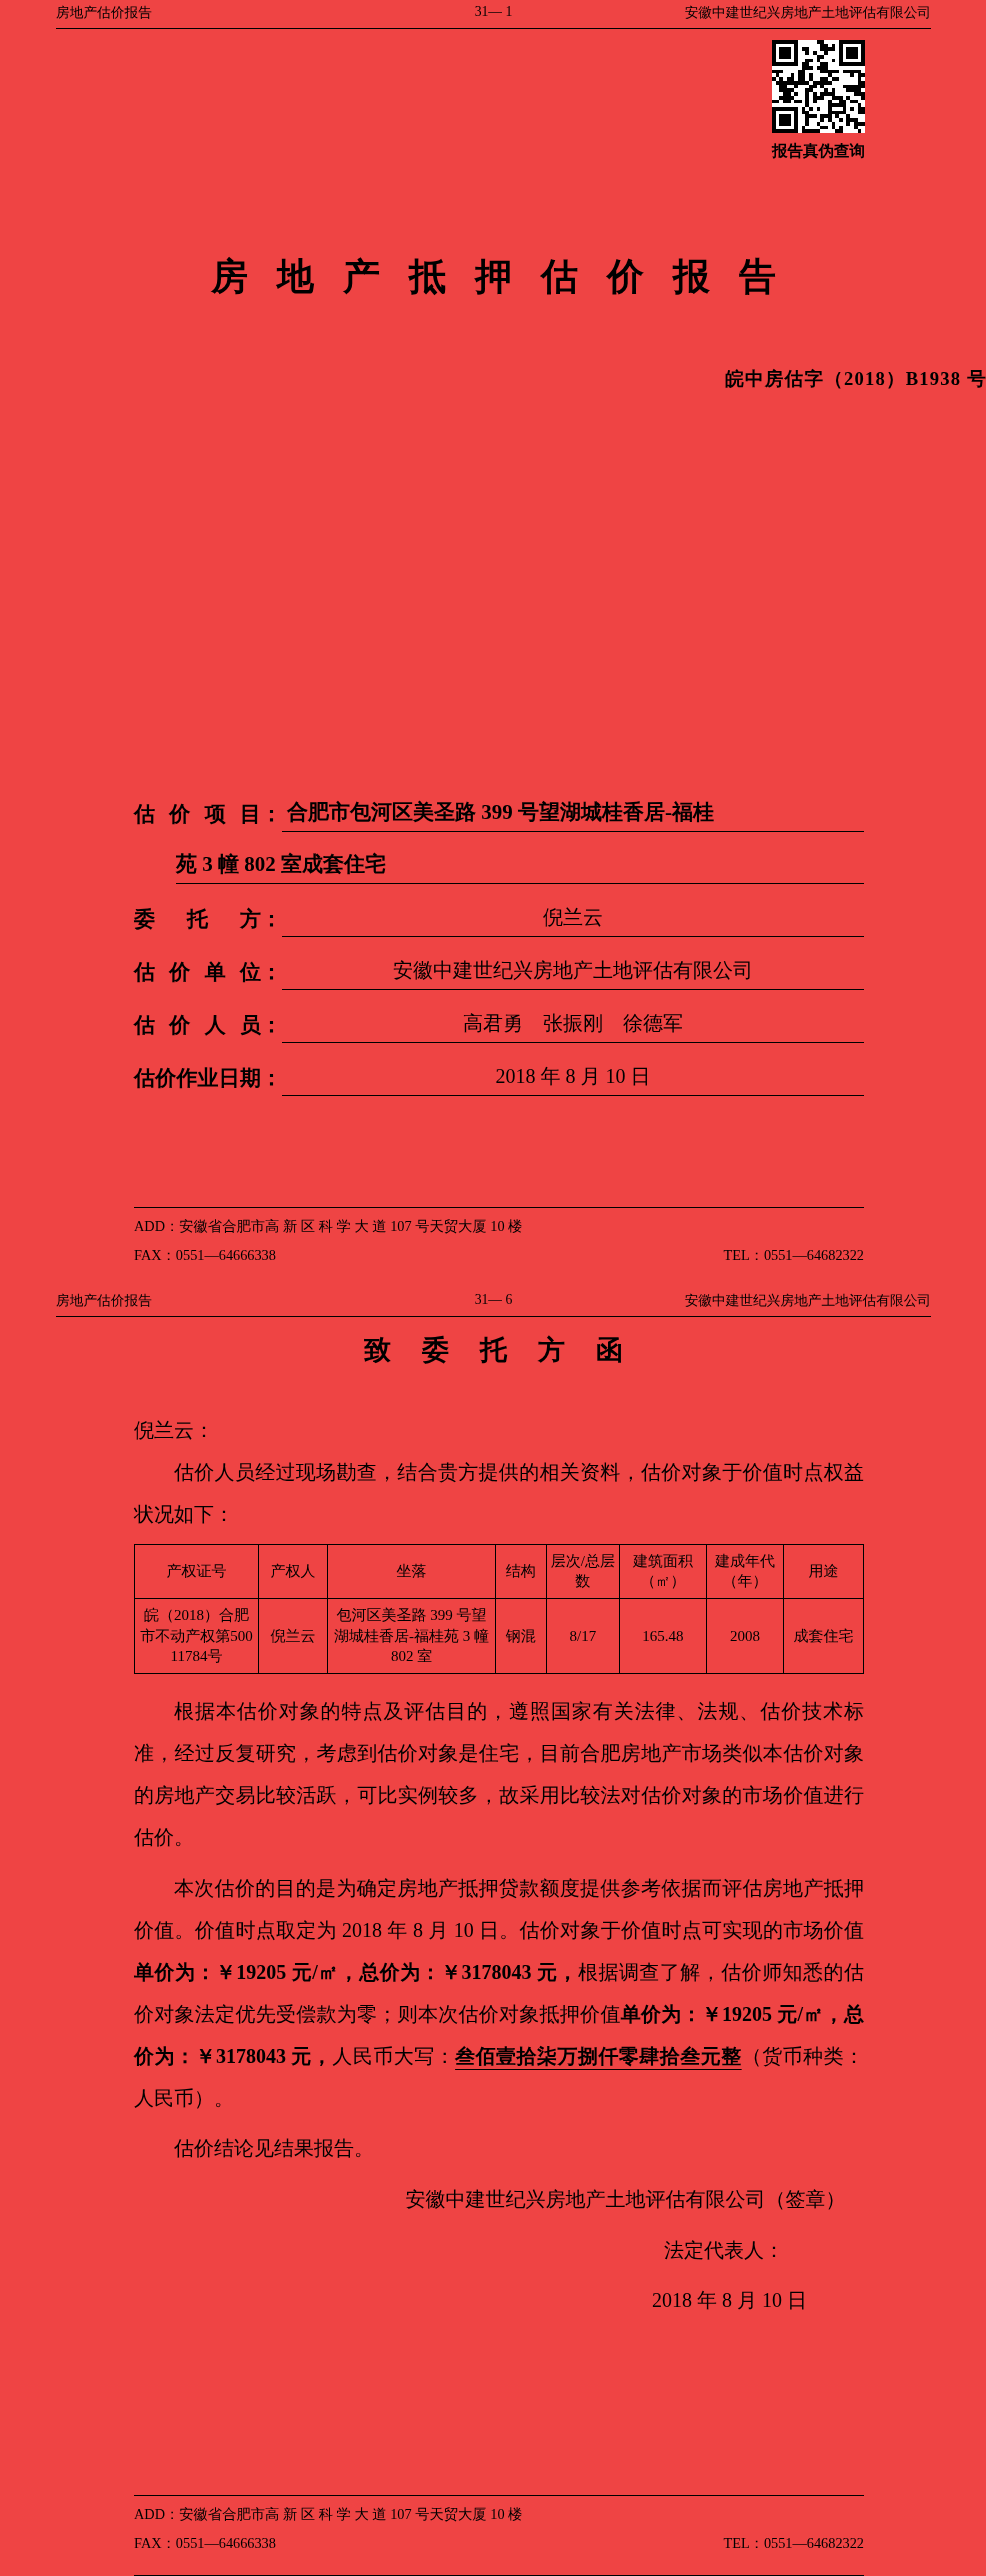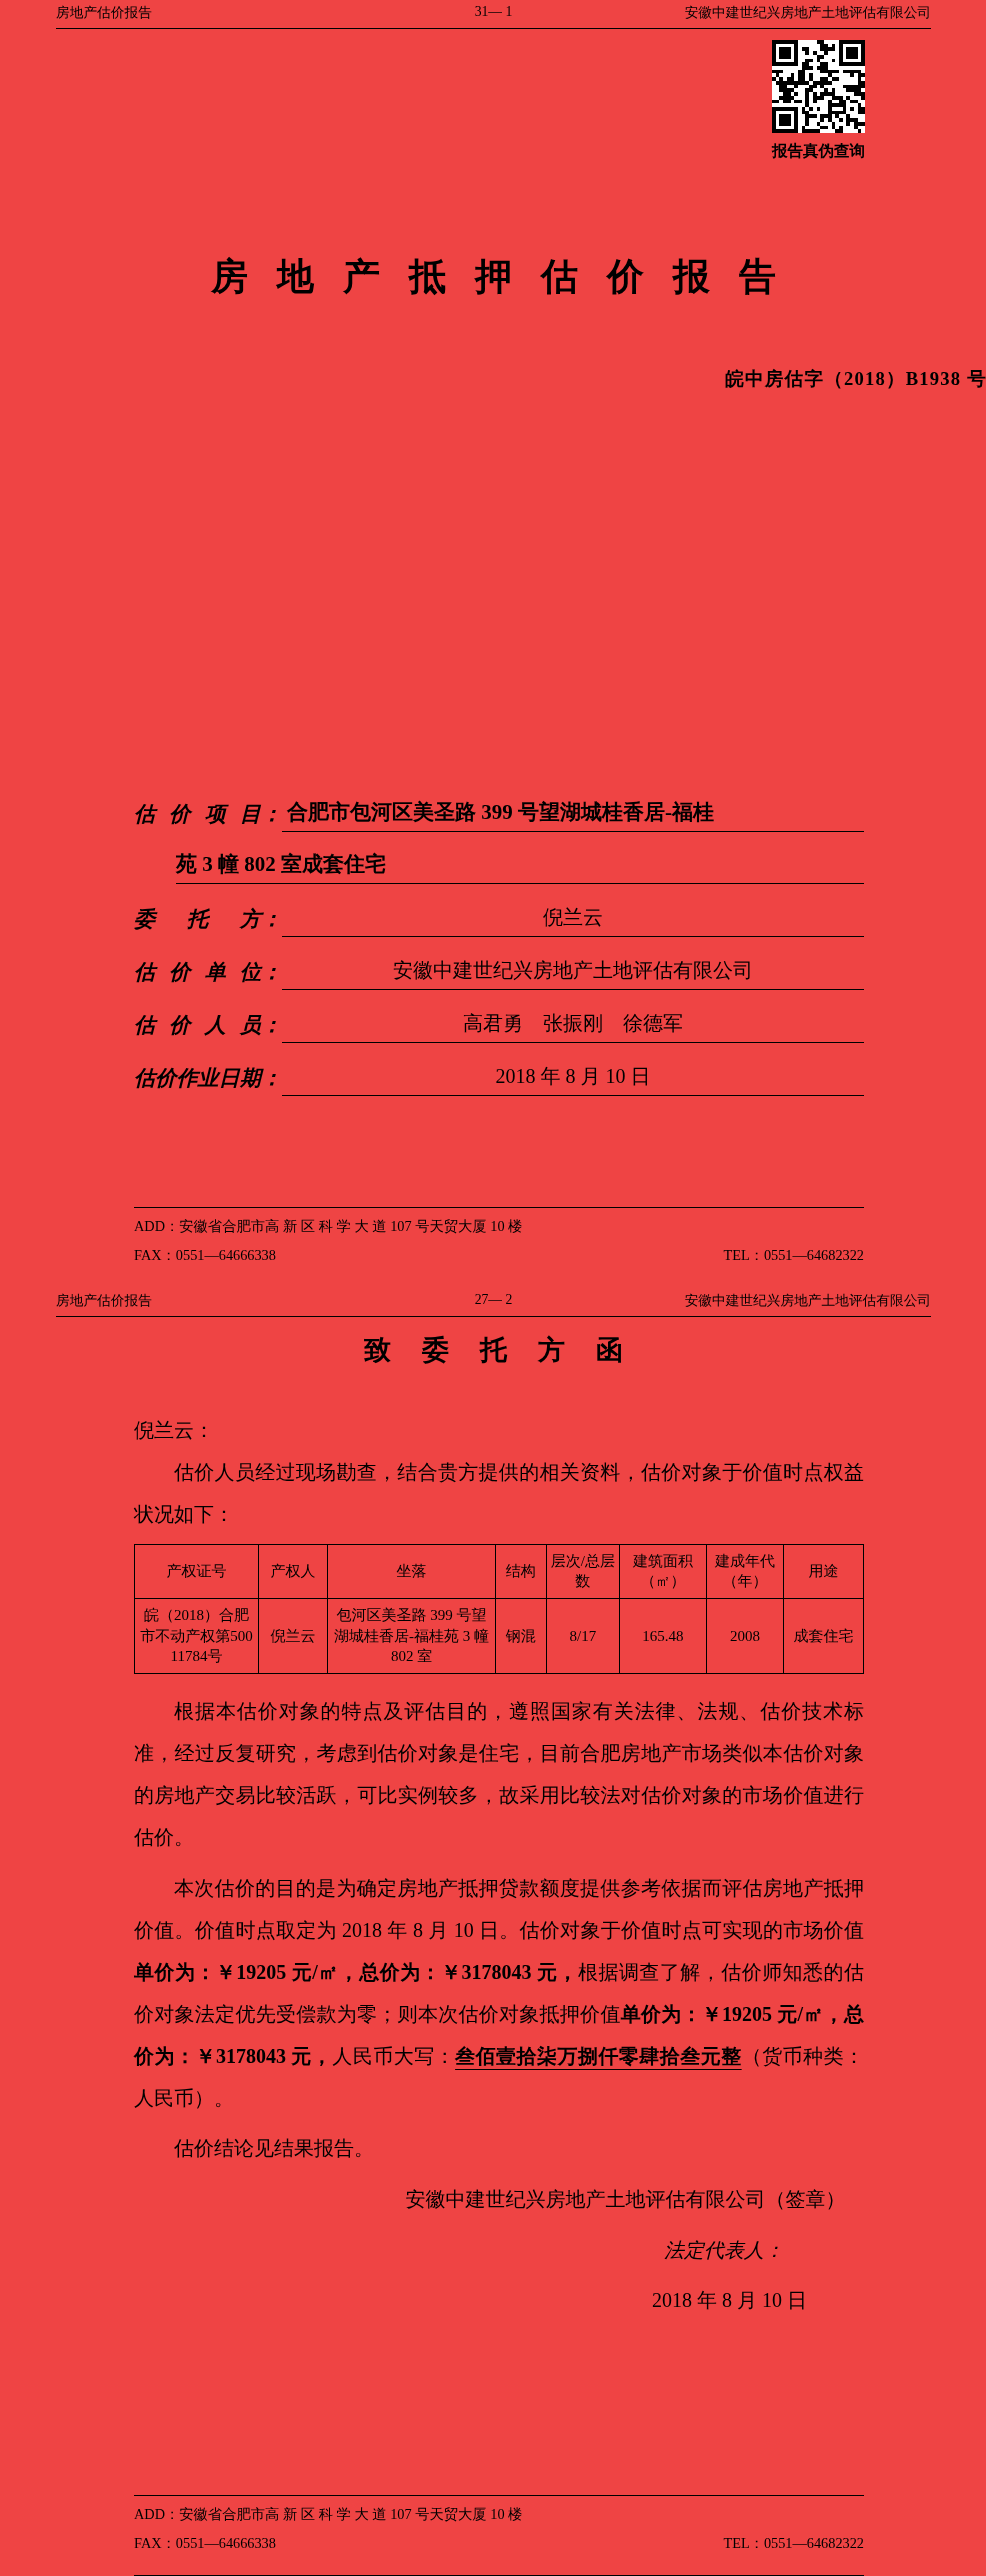--- a/index.html
+++ b/index.html
@@ -17,21 +17,21 @@
   .qr-code svg { display: block; }
   .qr-caption { margin-top: 7.5px; font-size: 15.5px; font-weight: bold; white-space: nowrap; }
 
   
   .cover-title { position: absolute; top: 252px; left: 0; right: 0; text-align: center; font-size: 37px; font-weight: bold; letter-spacing: 29px; text-indent: 29px; white-space: nowrap; }
   .cover-docno { position: absolute; top: 366px; left: 0; right: 0; text-align: right; font-size: 18.6px; font-weight: bold; letter-spacing: 1.2px; }
 
   
   .fields { position: absolute; top: 798px; left: 134px; width: 730px; }
   .field-row { display: flex; align-items: flex-end; margin-bottom: 20px; }
-  .field-head { flex: 0 0 auto; display: flex; align-items: flex-end; font-size: 21px; font-weight: bold; white-space: nowrap; padding-bottom: 3.7px; font-style: italic; }
+  .field-head { flex: 0 0 auto; display: flex; align-items: flex-end; font-size: 21px; font-weight: bold; white-space: nowrap; padding-bottom: 3.7px; }
   .flabel { display: inline-block; width: 127px; text-align: justify; text-align-last: justify; text-justify: inter-character; }
   .field-value { flex: 1 1 auto; min-height: 30px; border-bottom: 1.2px solid #000; font-size: 20px; text-align: center; padding: 0 5px 5px 5px; }
   .field-value.left-val { text-align: left; font-weight: bold; font-size: 21px; }
   .row2 { margin-top: -2.5px; margin-bottom: 20px; }
   .field-value2 { margin-left: 42px; border-bottom: 1.2px solid #000; font-size: 21px; font-weight: bold; padding-bottom: 5px; min-height: 30px; }
   .pre { white-space: pre-wrap; }
 
   
   .page-footer { position: absolute; left: 134px; width: 730px; top: 1207px; border-top: 1.2px solid #000; padding-top: 8.7px; font-size: 14.3px; }
   .footer-row2 { display: flex; justify-content: space-between; margin-top: 10px; }
@@ -42,21 +42,21 @@
   .letter-body p { margin: 0 0 8.7px 0; text-align: justify; }
   .salutation { margin-bottom: 0 !important; text-align: left !important; }
   .indent { text-indent: 40px; }
   .bold { font-weight: bold; }
   .udl { text-decoration: underline; text-decoration-thickness: 1.2px; text-underline-offset: 6.2px; }
 
   .rights-table { width: 100%; border-collapse: collapse; table-layout: fixed; margin: 8.7px 0 16px 0; }
   .rights-table th, .rights-table td { border: 1.2px solid #000; padding: 6.2px 2.5px; font-size: 15px; line-height: 20.5px; font-weight: normal; text-align: center; vertical-align: middle; word-break: break-all; }
 
   .sig-line { text-align: right !important; padding-right: 18.6px; }
-  .legal-line { text-align: right !important; padding-right: 80px; font-style: italic; }
+  .legal-line { text-align: right !important; padding-right: 80px; }
   .date-line { text-align: right !important; padding-right: 57px; }
   .bottom-rule { position: absolute; bottom: 0; left: 134px; width: 730px; border-top: 1.9px solid #000; }
 </style>
 </head>
 <body>
 
 <div class="doc">
 
   <div class="page">
 
@@ -345,21 +345,21 @@
         <span>TEL：0551—64682322</span>
       </div>
     </div>
 
   </div>
 
   <div class="page">
 
     <div class="page-header">
       <span class="ph-left">房地产估价报告</span>
-      <span class="ph-center">27— 2</span>
+      <span class="ph-center">31— 6</span>
       <span class="ph-right">安徽中建世纪兴房地产土地评估有限公司</span>
     </div>
 
     <div class="letter-title">致委托方函</div>
 
     <div class="letter-body">
 
       <p class="salutation">倪兰云：</p>
 
 

